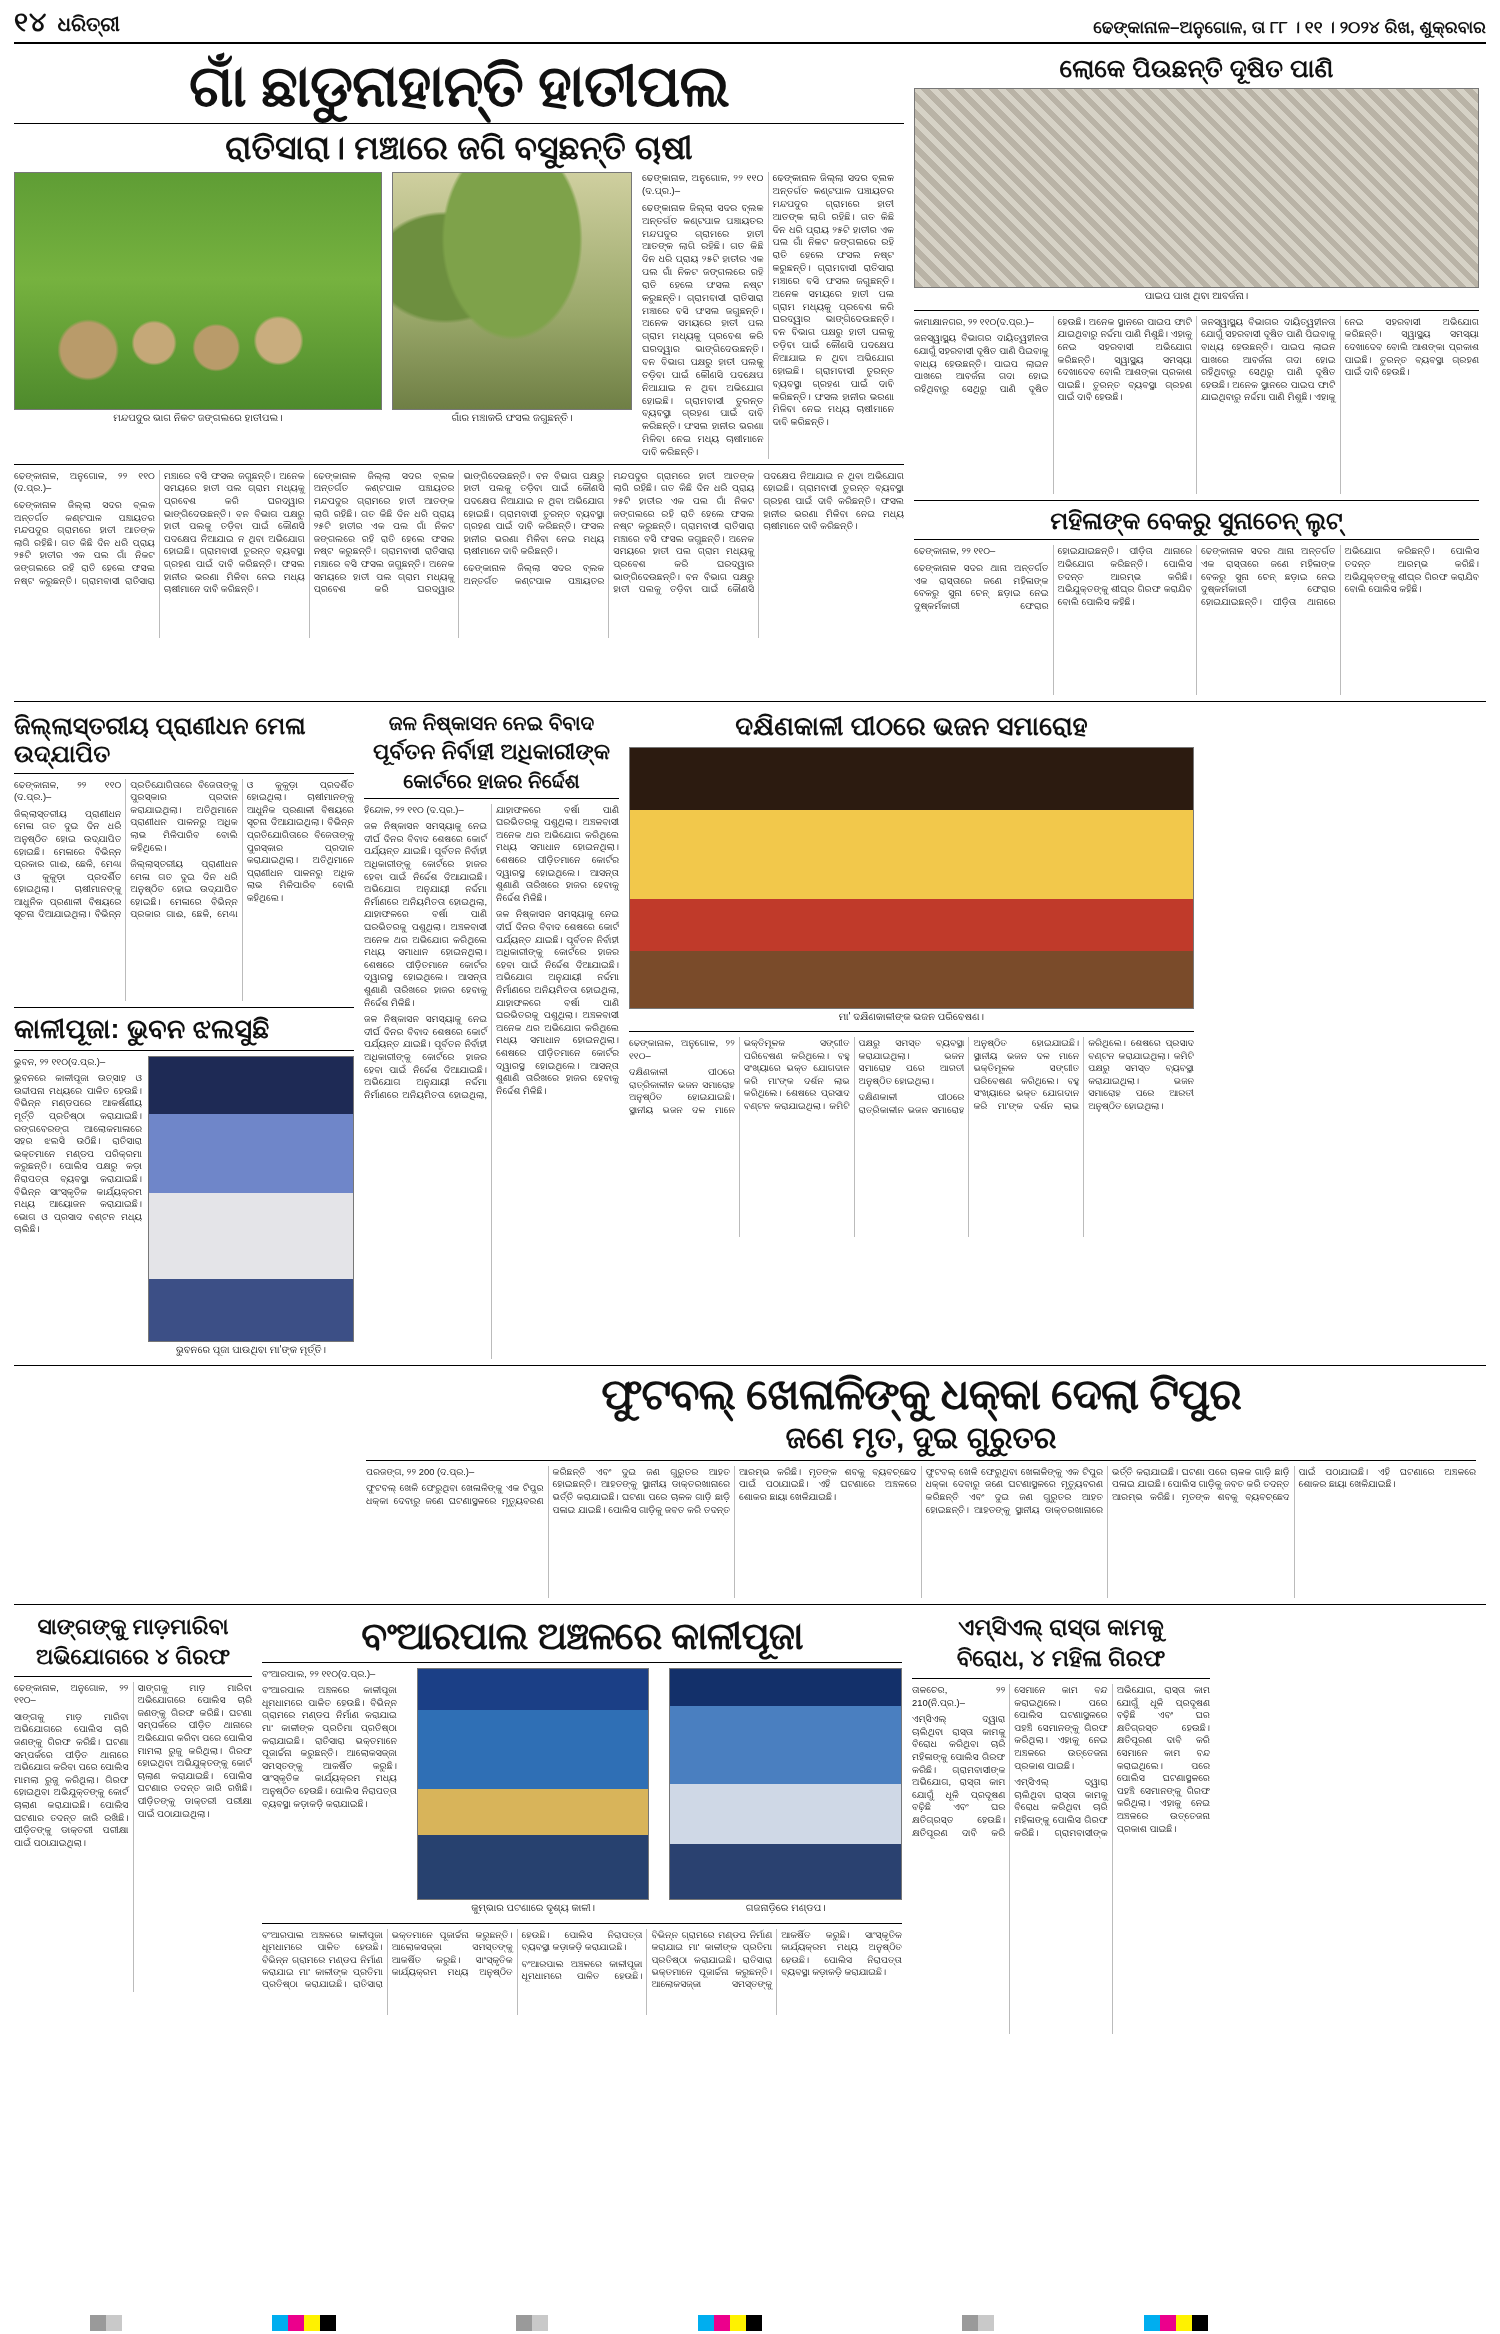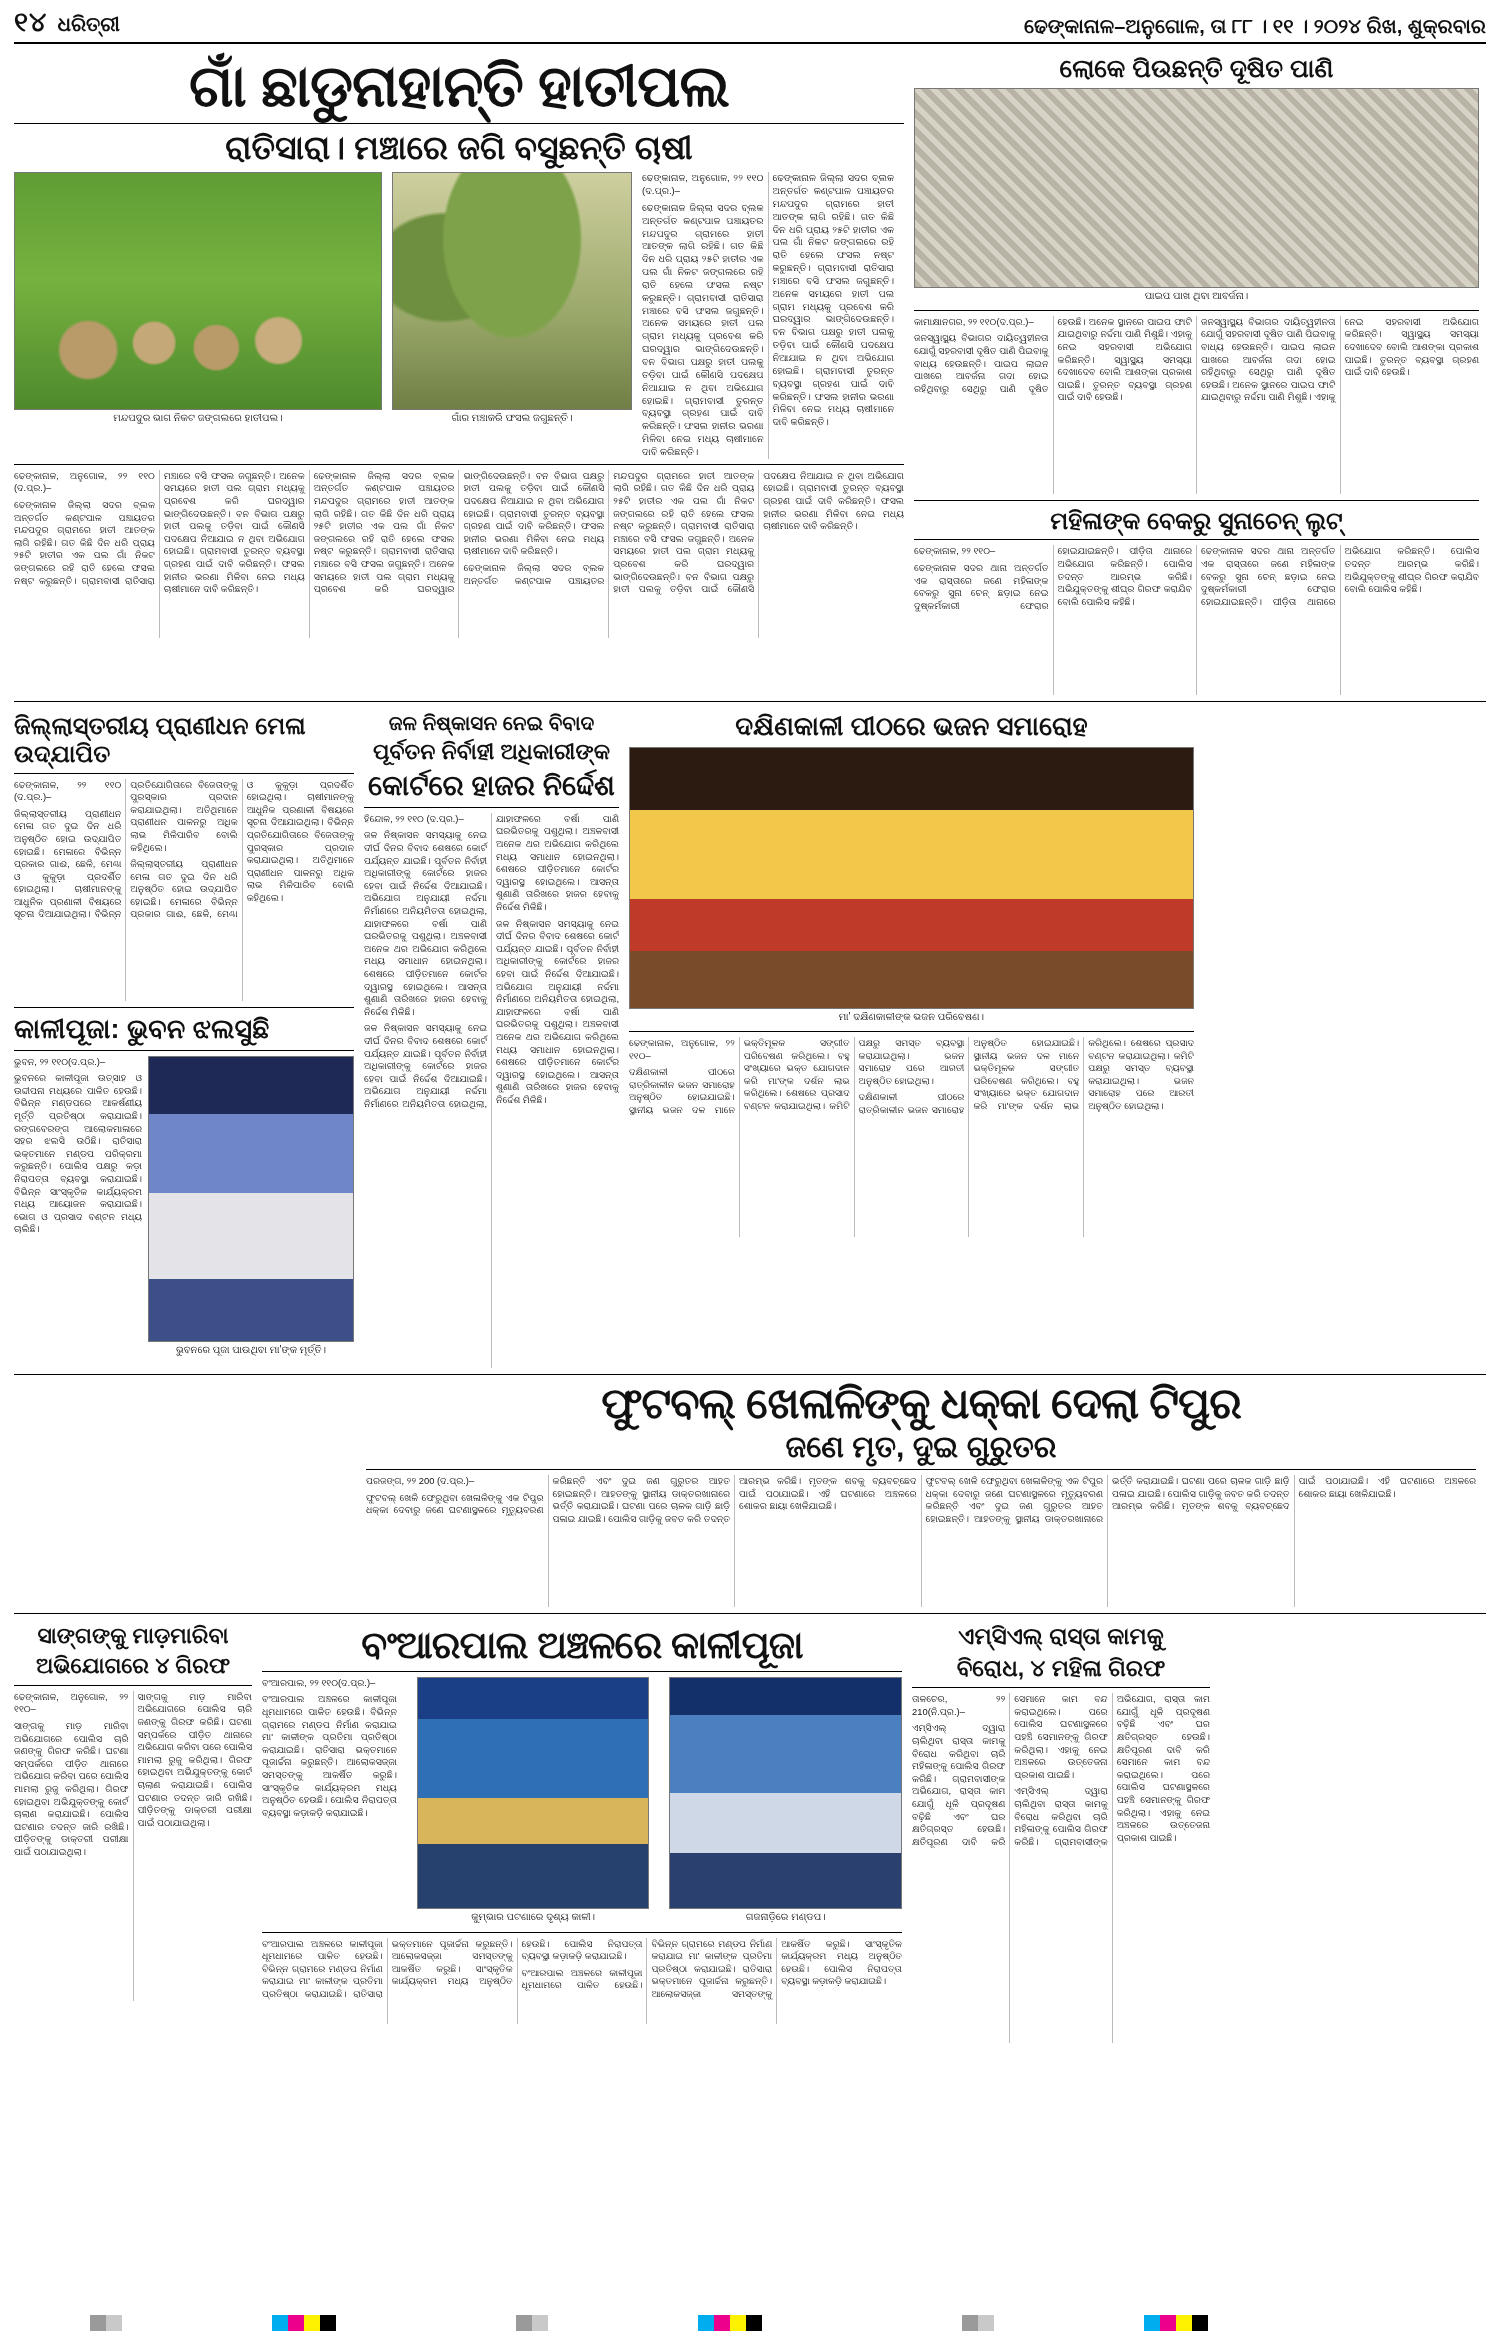--- a/index.html
+++ b/index.html
@@ -20,21 +20,21 @@
   
   .masthead {
     display:flex; align-items:flex-end; justify-content:space-between;
     border-bottom:2px solid #000;
     padding-bottom:4px;
     height:34px;
   }
   .mast-left { display:flex; align-items:baseline; gap:10px; }
   .page-num { font-size:27px; font-weight:bold; letter-spacing:1px; }
   .mast-logo { font-size:20px; font-weight:bold; }
-  .mast-right { font-size:20px; font-weight:bold; }
+  .mast-right { font-size:17px; font-weight:bold; }
 
   
   .cols { display:flex; gap:10px; margin-top:6px; }
   .col-left  { width:890px; }
   .col-right { width:565px; }
 
   .hr { border:0; border-top:1.5px solid #000; margin:6px 0; }
   .hr-thin { border:0; border-top:1px solid #000; margin:5px 0; }
 
   
@@ -197,21 +197,21 @@
         <div style="width:206px;">
           <div class="photo ph-kali" style="height:286px;"></div>
           <div class="cap">ଭୁବନରେ ପୂଜା ପାଉଥିବା ମା'ଙ୍କ ମୂର୍ତ୍ତି।</div>
         </div>
       </div>
     </div>
 
     <div style="width:255px;">
       <h4 class="sec-sm" style="font-size:20px;">ଜଳ ନିଷ୍କାସନ ନେଇ ବିବାଦ</h4>
       <h3 class="sec center" style="font-size:22px;">ପୂର୍ବତନ ନିର୍ବାହୀ ଅଧିକାରୀଙ୍କ</h3>
-      <h3 class="sec center" style="font-size:28px;">କୋର୍ଟରେ ହାଜର ନିର୍ଦ୍ଦେଶ</h3>
+      <h3 class="sec center" style="font-size:20px;">କୋର୍ଟରେ ହାଜର ନିର୍ଦ୍ଦେଶ</h3>
       <hr class="hr-thin">
       <div class="body-cols c2 colrule" style="font-size:9.4px; height:555px; overflow:hidden;">
         <p>ହିନ୍ଦୋଳ, ୨୨ ୧୧୦ (ଦ.ପ୍ର.)–</p>
         <p>ଜଳ ନିଷ୍କାସନ ସମସ୍ୟାକୁ ନେଇ ଦୀର୍ଘ ଦିନର ବିବାଦ ଶେଷରେ କୋର୍ଟ ପର୍ଯ୍ୟନ୍ତ ଯାଇଛି। ପୂର୍ବତନ ନିର୍ବାହୀ ଅଧିକାରୀଙ୍କୁ କୋର୍ଟରେ ହାଜର ହେବା ପାଇଁ ନିର୍ଦ୍ଦେଶ ଦିଆଯାଇଛି। ଅଭିଯୋଗ ଅନୁଯାୟୀ ନର୍ଦ୍ଦମା ନିର୍ମାଣରେ ଅନିୟମିତତା ହୋଇଥିଲା, ଯାହାଫଳରେ ବର୍ଷା ପାଣି ଘରଭିତରକୁ ପଶୁଥିଲା। ଅଞ୍ଚଳବାସୀ ଅନେକ ଥର ଅଭିଯୋଗ କରିଥିଲେ ମଧ୍ୟ ସମାଧାନ ହୋଇନଥିଲା। ଶେଷରେ ପୀଡ଼ିତମାନେ କୋର୍ଟର ଦ୍ୱାରସ୍ଥ ହୋଇଥିଲେ। ଆସନ୍ତା ଶୁଣାଣି ତାରିଖରେ ହାଜର ହେବାକୁ ନିର୍ଦ୍ଦେଶ ମିଳିଛି।</p>
         <p>ଜଳ ନିଷ୍କାସନ ସମସ୍ୟାକୁ ନେଇ ଦୀର୍ଘ ଦିନର ବିବାଦ ଶେଷରେ କୋର୍ଟ ପର୍ଯ୍ୟନ୍ତ ଯାଇଛି। ପୂର୍ବତନ ନିର୍ବାହୀ ଅଧିକାରୀଙ୍କୁ କୋର୍ଟରେ ହାଜର ହେବା ପାଇଁ ନିର୍ଦ୍ଦେଶ ଦିଆଯାଇଛି। ଅଭିଯୋଗ ଅନୁଯାୟୀ ନର୍ଦ୍ଦମା ନିର୍ମାଣରେ ଅନିୟମିତତା ହୋଇଥିଲା, ଯାହାଫଳରେ ବର୍ଷା ପାଣି ଘରଭିତରକୁ ପଶୁଥିଲା। ଅଞ୍ଚଳବାସୀ ଅନେକ ଥର ଅଭିଯୋଗ କରିଥିଲେ ମଧ୍ୟ ସମାଧାନ ହୋଇନଥିଲା। ଶେଷରେ ପୀଡ଼ିତମାନେ କୋର୍ଟର ଦ୍ୱାରସ୍ଥ ହୋଇଥିଲେ। ଆସନ୍ତା ଶୁଣାଣି ତାରିଖରେ ହାଜର ହେବାକୁ ନିର୍ଦ୍ଦେଶ ମିଳିଛି।</p>
         <p>ଜଳ ନିଷ୍କାସନ ସମସ୍ୟାକୁ ନେଇ ଦୀର୍ଘ ଦିନର ବିବାଦ ଶେଷରେ କୋର୍ଟ ପର୍ଯ୍ୟନ୍ତ ଯାଇଛି। ପୂର୍ବତନ ନିର୍ବାହୀ ଅଧିକାରୀଙ୍କୁ କୋର୍ଟରେ ହାଜର ହେବା ପାଇଁ ନିର୍ଦ୍ଦେଶ ଦିଆଯାଇଛି। ଅଭିଯୋଗ ଅନୁଯାୟୀ ନର୍ଦ୍ଦମା ନିର୍ମାଣରେ ଅନିୟମିତତା ହୋଇଥିଲା, ଯାହାଫଳରେ ବର୍ଷା ପାଣି ଘରଭିତରକୁ ପଶୁଥିଲା। ଅଞ୍ଚଳବାସୀ ଅନେକ ଥର ଅଭିଯୋଗ କରିଥିଲେ ମଧ୍ୟ ସମାଧାନ ହୋଇନଥିଲା। ଶେଷରେ ପୀଡ଼ିତମାନେ କୋର୍ଟର ଦ୍ୱାରସ୍ଥ ହୋଇଥିଲେ। ଆସନ୍ତା ଶୁଣାଣି ତାରିଖରେ ହାଜର ହେବାକୁ ନିର୍ଦ୍ଦେଶ ମିଳିଛି।</p>
       </div>
     </div>
 
     <div class="col-right">

